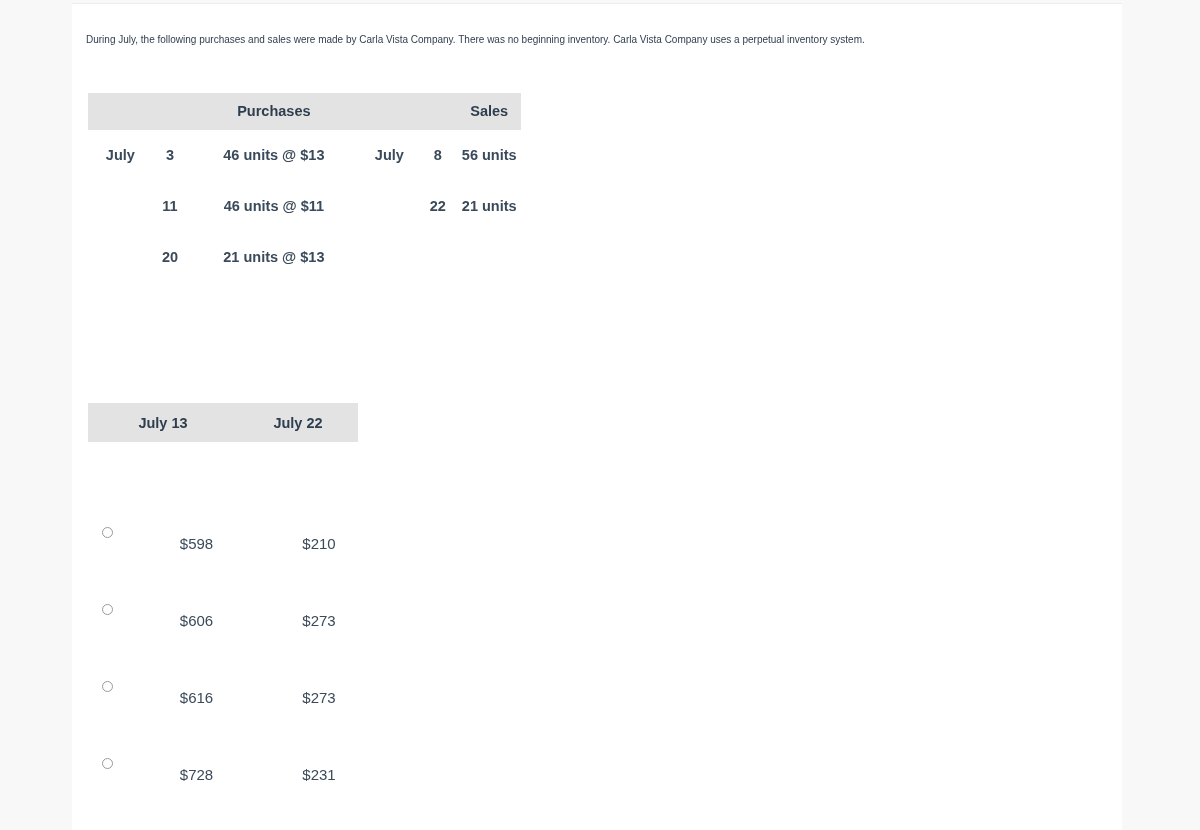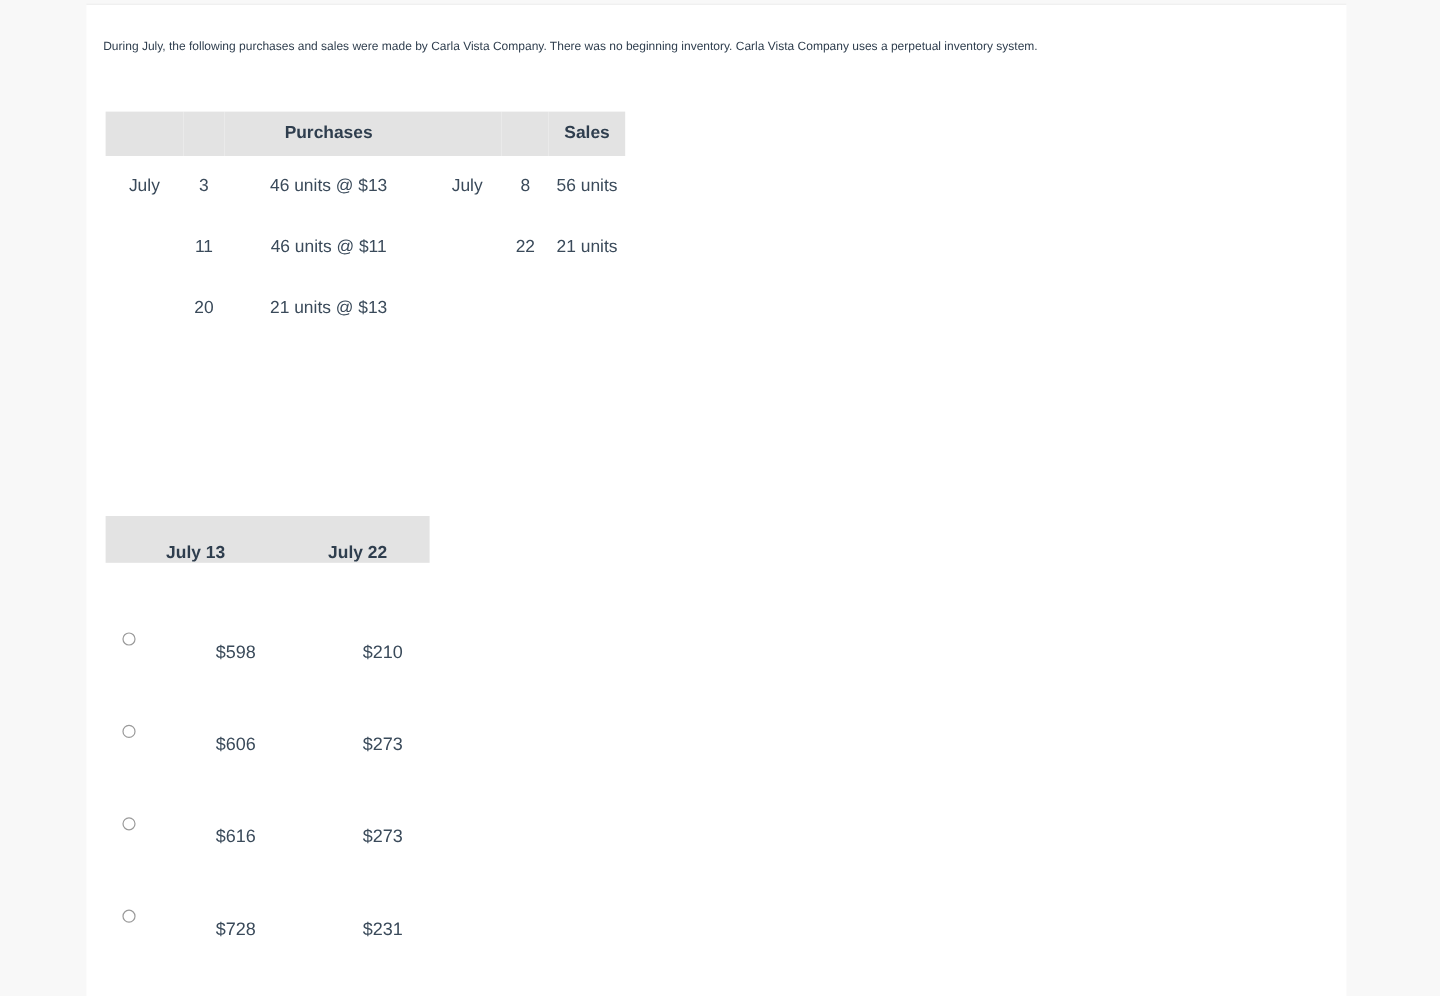--- a/index.html
+++ b/index.html
@@ -58,21 +58,21 @@
     background: #e3e3e3;
     font-size: 14.5px;
     font-weight: bold;
     color: #2f3e4e;
     padding: 10px 0 11px 0;
     text-align: center;
     vertical-align: middle;
   }
   #ps-table td {
     font-size: 14.5px;
-    font-weight: normal;
+    font-weight: bold;
     color: #3a4a5a;
     padding: 14px 0 14px 0;
     text-align: center;
     vertical-align: middle;
     line-height: 23px;
   }
   .col-month   { width: 56px; }
   .col-day     { width: 30px; }
   .col-detail  { width: 150px; }
   .col-month2  { width: 50px; }
@@ -96,22 +96,21 @@
   #ans-wrap {
     position: absolute;
     left: 16px;
     top: 399px;
     width: 270px;
   }
   #ans-head {
     display: flex;
     background: #e3e3e3;
     height: 39px;
-    align-items: flex-end;
-    margin-top: 27px;
+    align-items: center;
   }
   #ans-head .hcell {
     font-size: 14.5px;
     font-weight: bold;
     color: #2f3e4e;
     text-align: center;
   }
   .hcell-a { width: 150px; }
   .hcell-b { width: 120px; }
 

